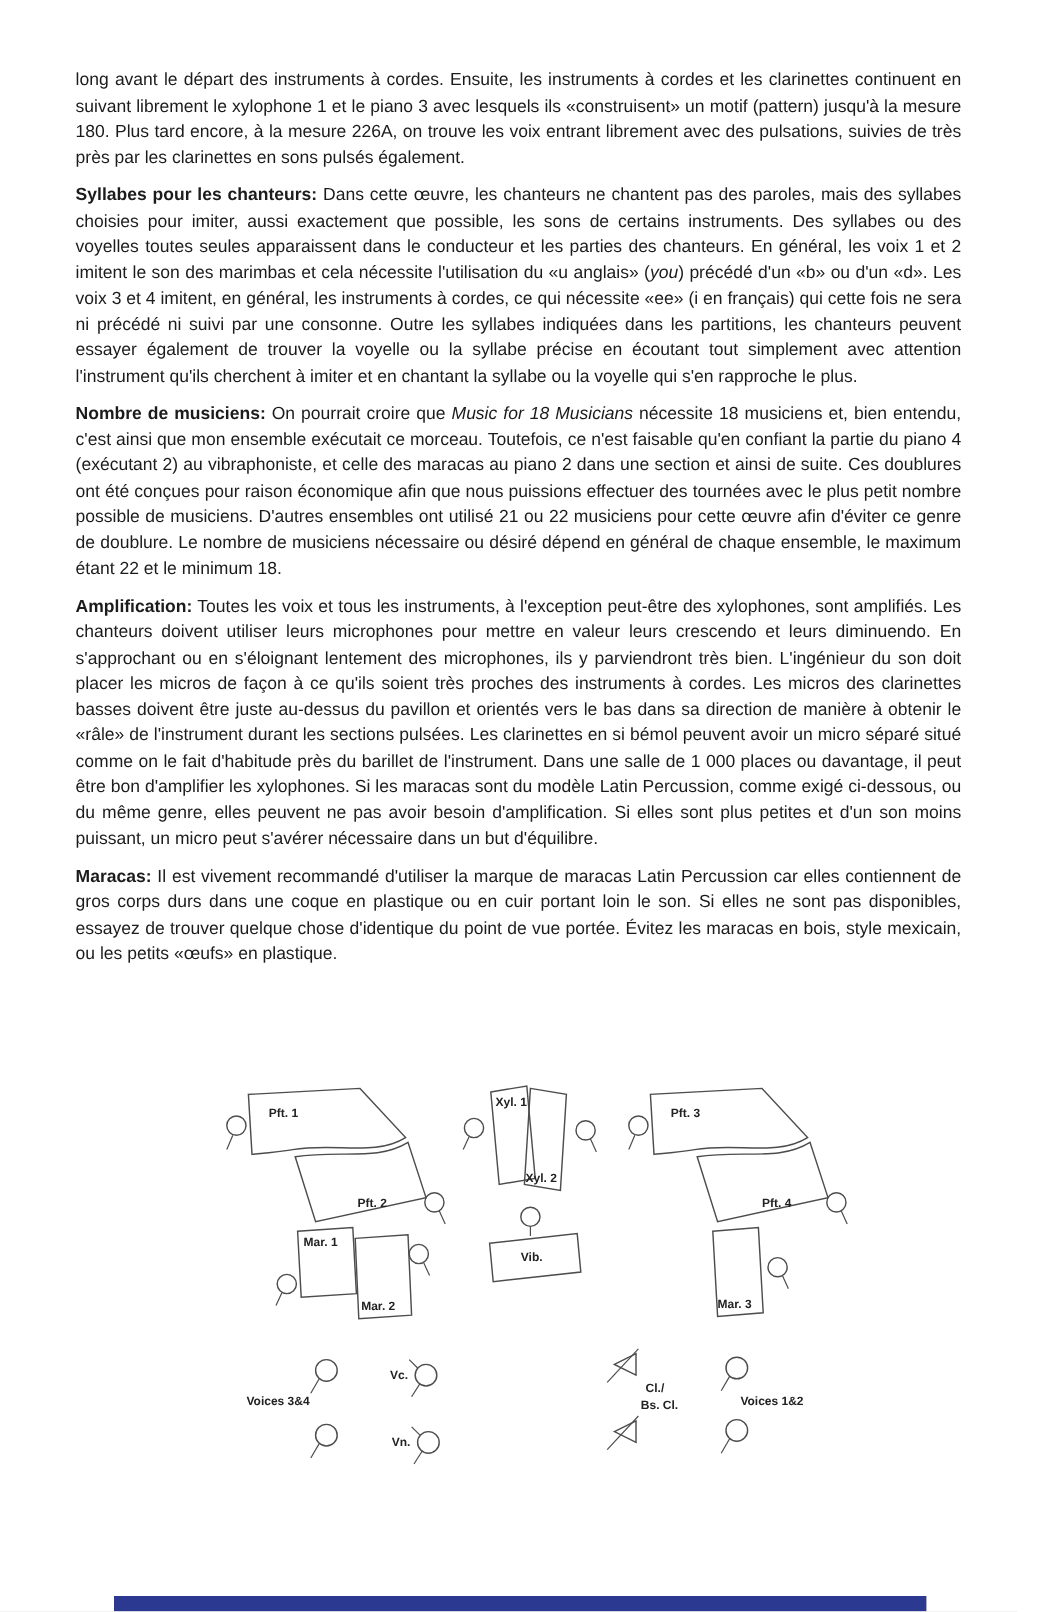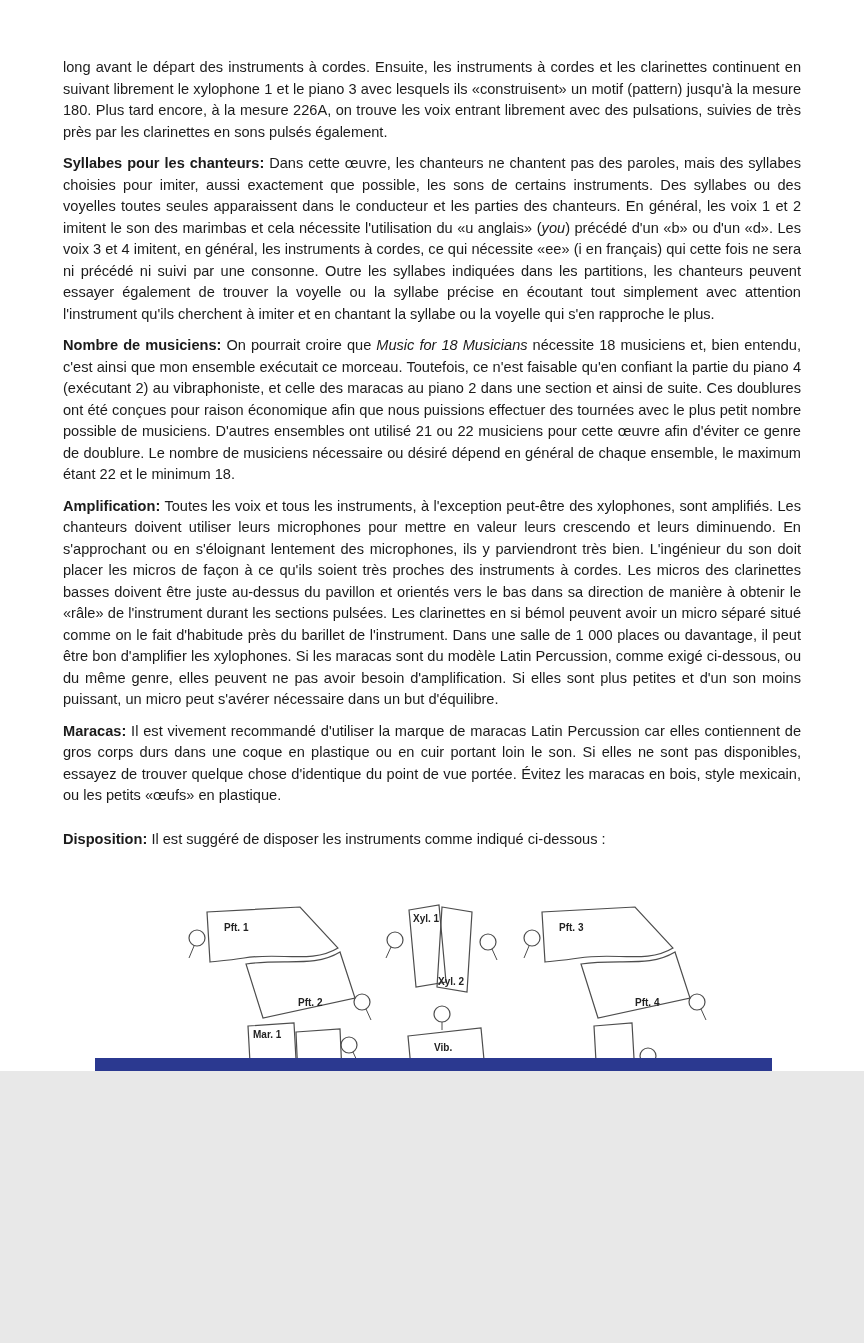--- a/index.html
+++ b/index.html
@@ -1,18 +1,18 @@
 <!DOCTYPE html>
 <html><head>
 <meta charset="utf-8">
 <style>
   html,body { margin:0; padding:0; background:#e8e8e8; }
   .page {
     position:relative;
-    width:864px; height:1071px;
+    width:864px; height:1343px;
     margin:0 auto;
     background:#ffffff;
     font-family:"Liberation Sans", sans-serif;
     color:#1b1b1b;
     overflow:hidden;
   }
   .text-col {
     position:absolute; left:63px; top:57px; width:738px;
   }
   .text-col p {
@@ -48,21 +48,20 @@
     <p>long avant le départ des instruments à cordes. Ensuite, les instruments à cordes et les clarinettes continuent en suivant librement le xylophone 1 et le piano 3 avec lesquels ils «construisent» un motif (pattern) jusqu'à la mesure 180. Plus tard encore, à la mesure 226A, on trouve les voix entrant librement avec des pulsations, suivies de très près par les clarinettes en sons pulsés également.</p>
 
     <p><span class="lead">Syllabes pour les chanteurs:</span><span> Dans cette œuvre, les chanteurs ne chantent pas des paroles, mais des syllabes choisies pour imiter, aussi exactement que possible, les sons de certains instruments. Des syllabes ou des voyelles toutes seules apparaissent dans le conducteur et les parties des chanteurs. En général, les voix 1 et 2 imitent le son des marimbas et cela nécessite l'utilisation du «u anglais» (</span><i>you</i><span>) précédé d'un «b» ou d'un «d». Les voix 3 et 4 imitent, en général, les instruments à cordes, ce qui nécessite «ee» (i en français) qui cette fois ne sera ni précédé ni suivi par une consonne. Outre les syllabes indiquées dans les partitions, les chanteurs peuvent essayer également de trouver la voyelle ou la syllabe précise en écoutant tout simplement avec attention l'instrument qu'ils cherchent à imiter et en chantant la syllabe ou la voyelle qui s'en rapproche le plus.</span></p>
 
     <p><span class="lead">Nombre de musiciens:</span><span> On pourrait croire que </span><i>Music for 18 Musicians</i><span> nécessite 18 musiciens et, bien entendu, c'est ainsi que mon ensemble exécutait ce morceau. Toutefois, ce n'est faisable qu'en confiant la partie du piano 4 (exécutant 2) au vibraphoniste, et celle des maracas au piano 2 dans une section et ainsi de suite. Ces doublures ont été conçues pour raison économique afin que nous puissions effectuer des tournées avec le plus petit nombre possible de musiciens. D'autres ensembles ont utilisé 21 ou 22 musiciens pour cette œuvre afin d'éviter ce genre de doublure. Le nombre de musiciens nécessaire ou désiré dépend en général de chaque ensemble, le maximum étant 22 et le minimum 18.</span></p>
 
     <p><span class="lead">Amplification:</span><span> Toutes les voix et tous les instruments, à l'exception peut-être des xylophones, sont amplifiés. Les chanteurs doivent utiliser leurs microphones pour mettre en valeur leurs crescendo et leurs diminuendo. En s'approchant ou en s'éloignant lentement des microphones, ils y parviendront très bien. L'ingénieur du son doit placer les micros de façon à ce qu'ils soient très proches des instruments à cordes. Les micros des clarinettes basses doivent être juste au-dessus du pavillon et orientés vers le bas dans sa direction de manière à obtenir le «râle» de l'instrument durant les sections pulsées. Les clarinettes en si bémol peuvent avoir un micro séparé situé comme on le fait d'habitude près du barillet de l'instrument. Dans une salle de 1 000 places ou davantage, il peut être bon d'amplifier les xylophones. Si les maracas sont du modèle Latin Percussion, comme exigé ci-dessous, ou du même genre, elles peuvent ne pas avoir besoin d'amplification. Si elles sont plus petites et d'un son moins puissant, un micro peut s'avérer nécessaire dans un but d'équilibre.</span></p>
 
     <p><span class="lead">Maracas:</span><span> Il est vivement recommandé d'utiliser la marque de maracas Latin Percussion car elles contiennent de gros corps durs dans une coque en plastique ou en cuir portant loin le son. Si elles ne sont pas disponibles, essayez de trouver quelque chose d'identique du point de vue portée. Évitez les maracas en bois, style mexicain, ou les petits «œufs» en plastique.</span></p>
 
-    <p class="p-disposition"><span class="lead">Disposition:</span><span> Il est suggéré de disposer les instruments comme indiqué ci-dessous :</span></p>
 
   </div>
 
   <div class="diagram">
     <svg viewBox="0 0 530 350" xmlns="http://www.w3.org/2000/svg">
 
       <g>
         <circle class="shape" cx="17" cy="40" r="8"></circle>
         <line class="thin" x1="14" y1="48" x2="9" y2="60"></line>
         <path class="shape" d="M 30,64 L 27,14 L 120,9 L 158,50 C 132,66 100,54 64,60 C 52,62 40,63 30,64 Z"></path>

